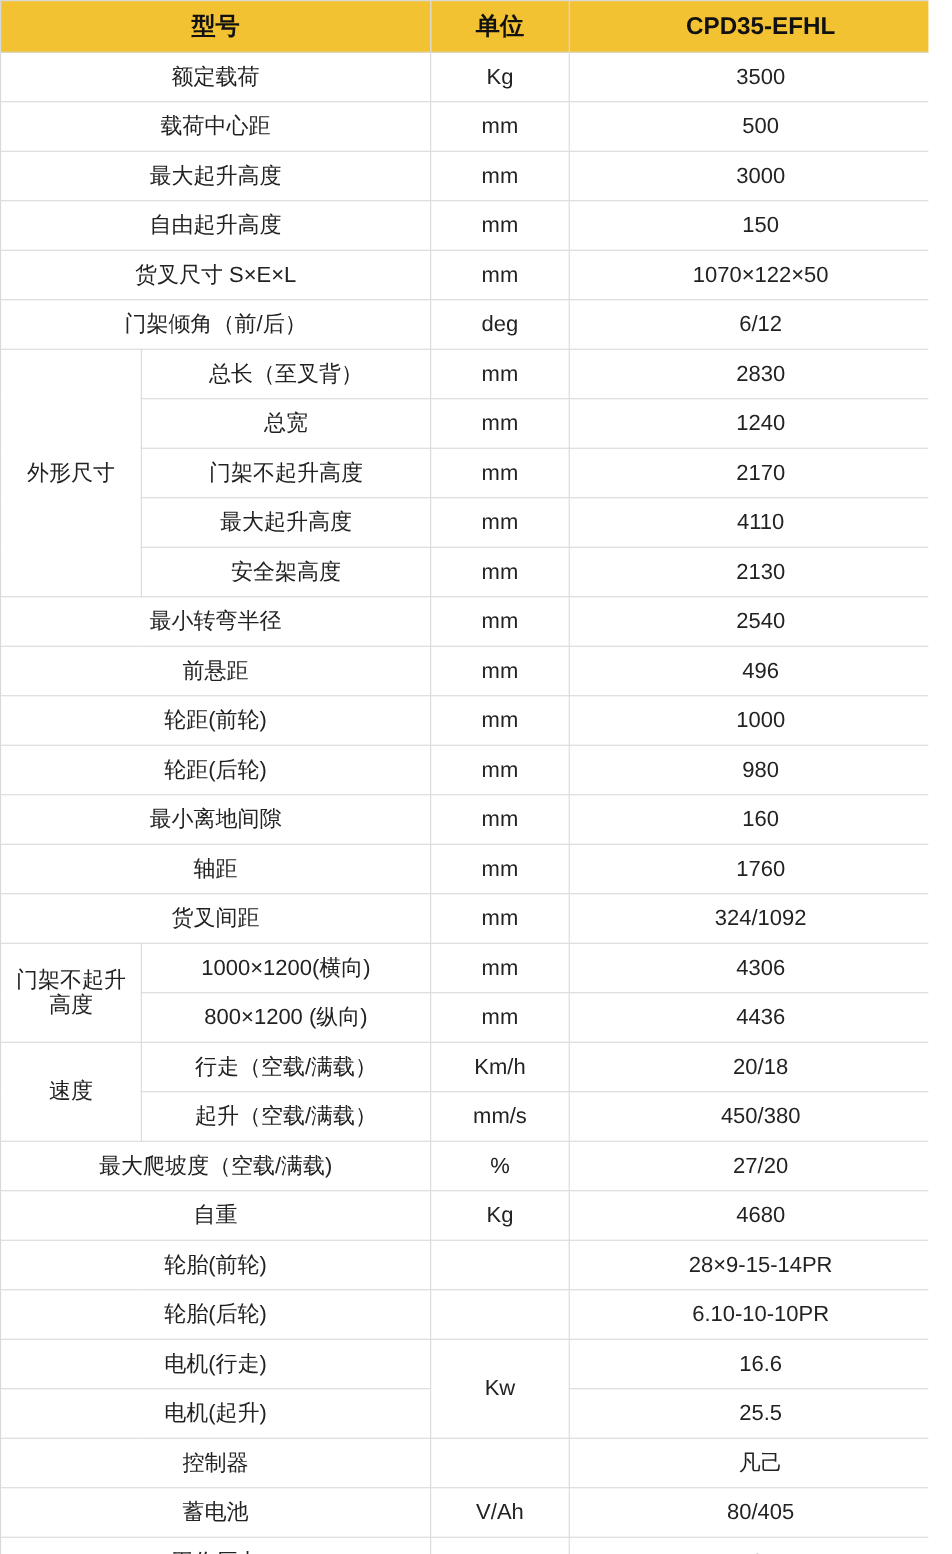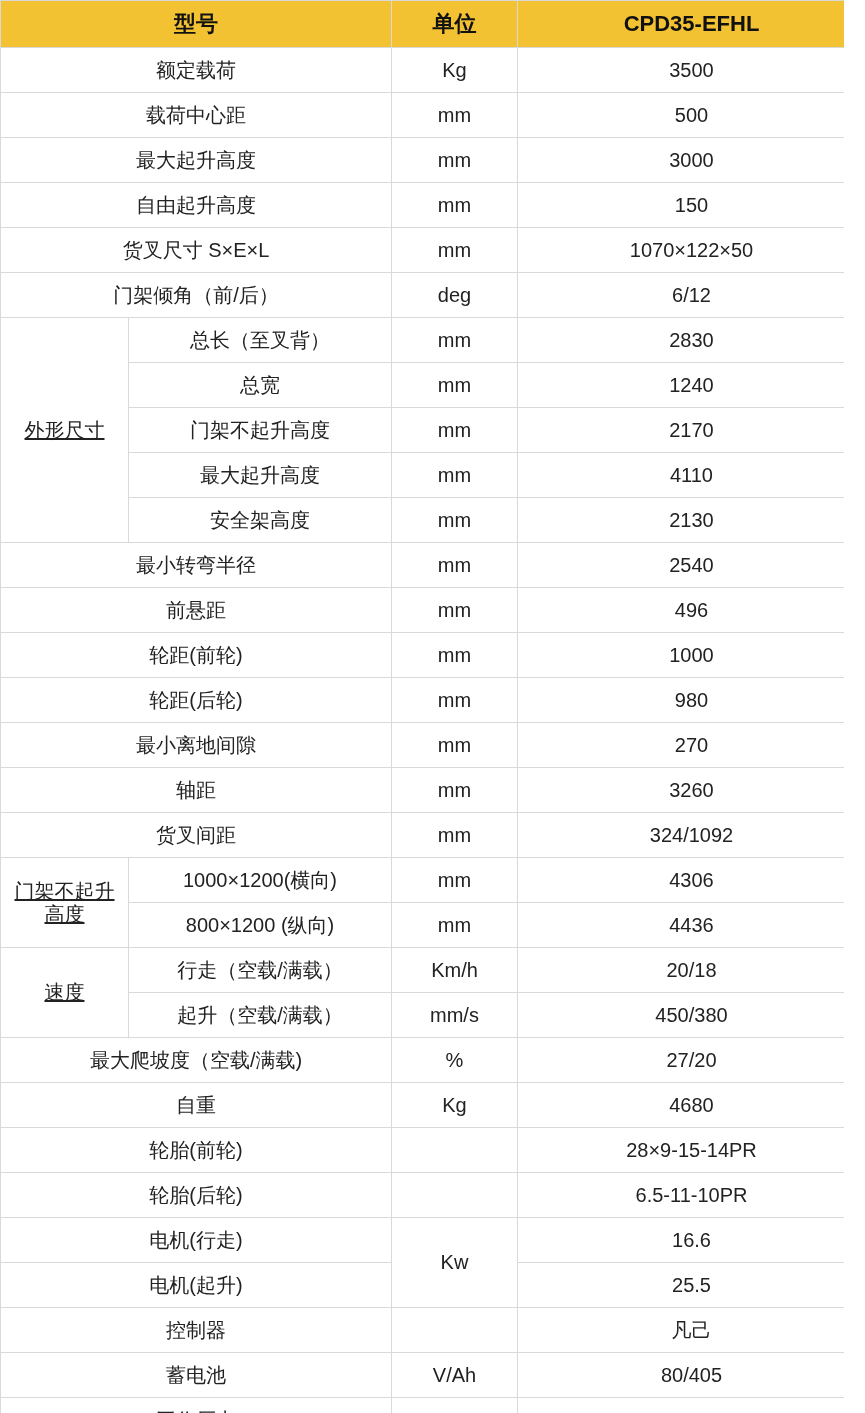--- a/index.html
+++ b/index.html
@@ -47,21 +47,20 @@
     font-size: 22px;
     font-weight: bold;
     height: 46px;
   }
   td.row-label {
     font-size: 20px;
     margin-left: 22px;
   }
   td.group-label {
     font-size: 20px;
-    text-decoration: underline;
   }
   td.unit-cell {
     font-size: 19px;
   }
   td.value-cell {
     font-size: 20px;
   }
   tr.data-row td { height: 44px; }
 </style>
 </head>
@@ -157,26 +156,26 @@
         <td class="value-cell">1000</td>
       </tr>
       <tr class="data-row">
         <td class="row-label" colspan="2">轮距(后轮)</td>
         <td class="unit-cell">mm</td>
         <td class="value-cell">980</td>
       </tr>
       <tr class="data-row">
         <td class="row-label" colspan="2">最小离地间隙</td>
         <td class="unit-cell">mm</td>
-        <td class="value-cell">270</td>
+        <td class="value-cell">160</td>
       </tr>
       <tr class="data-row">
         <td class="row-label" colspan="2">轴距</td>
         <td class="unit-cell">mm</td>
-        <td class="value-cell">3260</td>
+        <td class="value-cell">1760</td>
       </tr>
       <tr class="data-row">
         <td class="row-label" colspan="2">货叉间距</td>
         <td class="unit-cell">mm</td>
         <td class="value-cell">324/1092</td>
       </tr>
 
       <tr class="data-row">
         <td class="group-label" rowspan="2">门架不起升高度</td>
         <td class="row-label">1000×1200(横向)</td>
@@ -212,21 +211,21 @@
         <td class="value-cell">4680</td>
       </tr>
       <tr class="data-row">
         <td class="row-label" colspan="2">轮胎(前轮)</td>
         <td class="unit-cell"></td>
         <td class="value-cell">28×9-15-14PR</td>
       </tr>
       <tr class="data-row">
         <td class="row-label" colspan="2">轮胎(后轮)</td>
         <td class="unit-cell"></td>
-        <td class="value-cell">6.5-11-10PR</td>
+        <td class="value-cell">6.10-10-10PR</td>
       </tr>
 
       <tr class="data-row">
         <td class="row-label" colspan="2">电机(行走)</td>
         <td class="unit-cell" rowspan="2">Kw</td>
         <td class="value-cell">16.6</td>
       </tr>
       <tr class="data-row">
         <td class="row-label" colspan="2">电机(起升)</td>
         <td class="value-cell">25.5</td>

